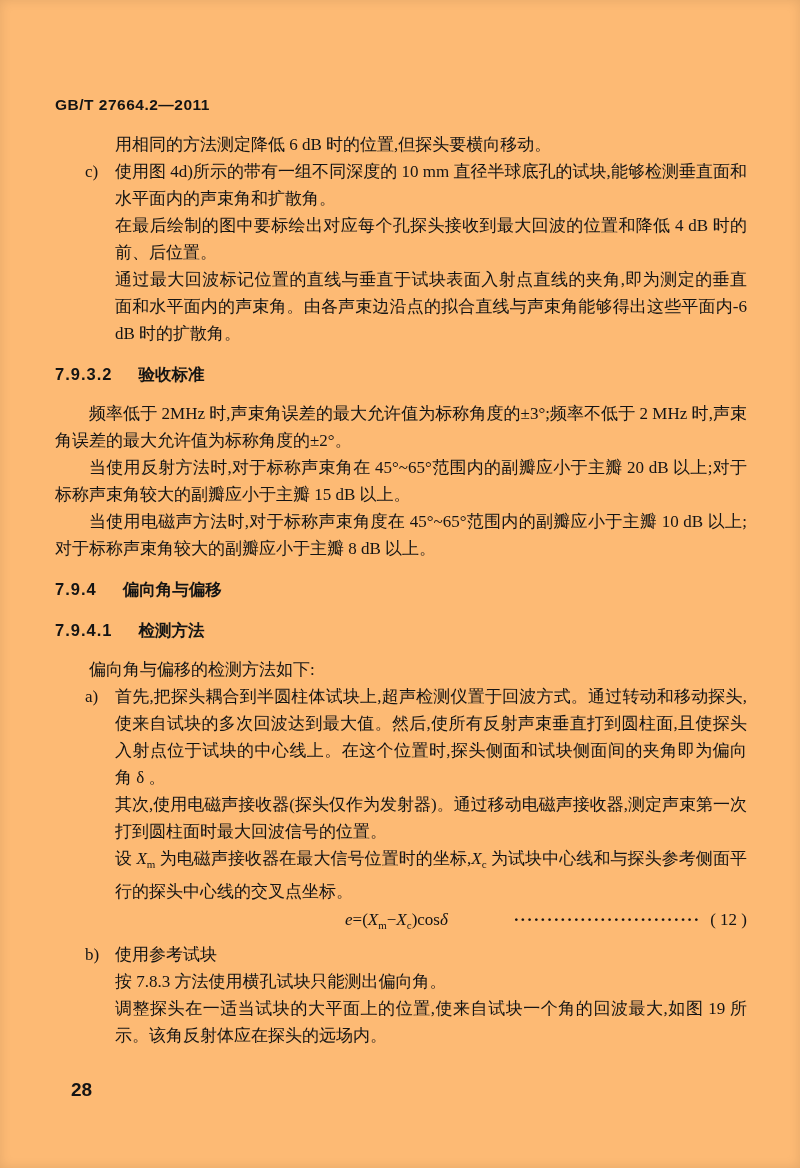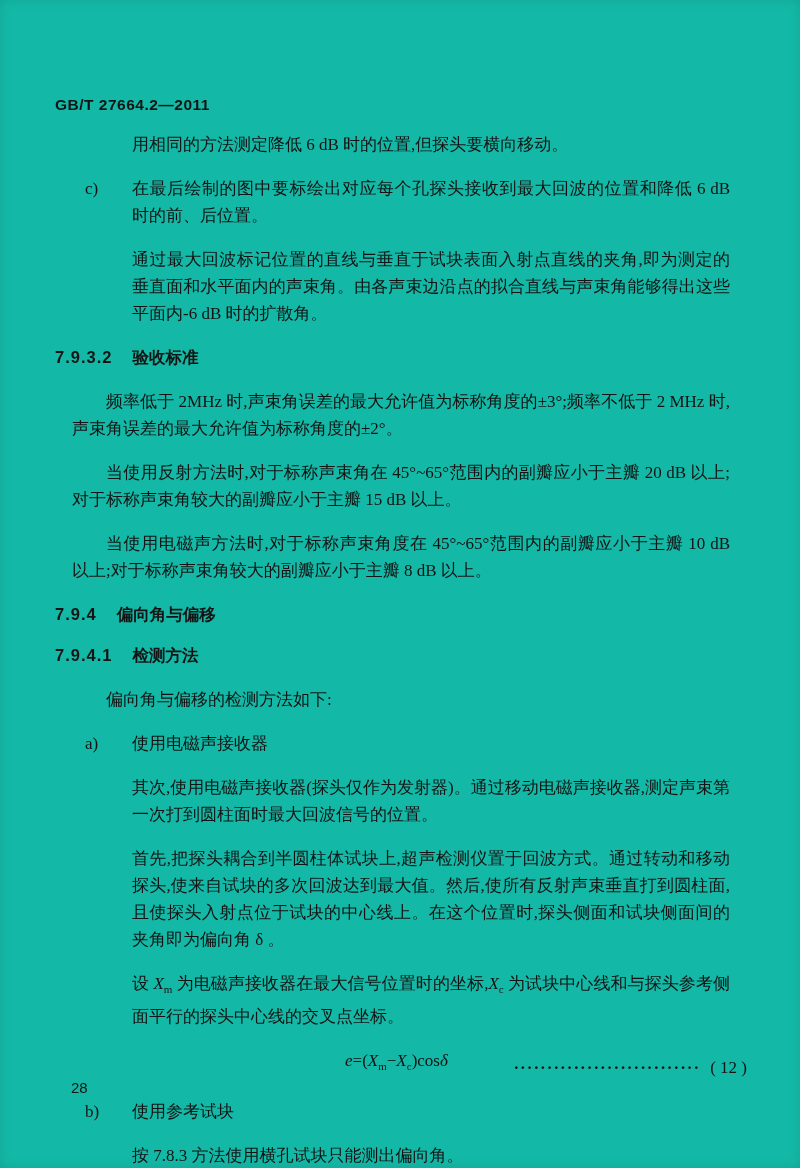--- a/index.html
+++ b/index.html
@@ -1,20 +1,20 @@
 <!DOCTYPE html>
 <html lang="zh"><head>
 <meta charset="utf-8">
 <style>
   html,body{margin:0;padding:0;background:#e8e8e6;}
   .doc{
     position:relative;
     width:800px;height:1168px;
     margin:0 auto;
-    background:#14b8a6;
+    background:#fdba74;
     box-shadow:inset 0 0 12px rgba(0,0,0,0.10);
     font-family:"Liberation Serif","DejaVu Serif",serif;
     color:#141414;
     overflow:hidden;
   }
   .content{
     position:absolute;
     left:55px;top:96px;
     width:692px;
     font-size:17px;
@@ -23,38 +23,38 @@
   }
   .docnum{
     font-family:"Liberation Sans","DejaVu Sans",sans-serif;
     font-weight:bold;
     font-size:15.5px;
     line-height:18px;
     letter-spacing:0.5px;
     margin:0 0 17px 0;
     text-align:left;
   }
-  p{margin:17px;}
+  p{margin:0;}
   .hang{padding-left:60px;}               
   .list-item{position:relative;padding-left:60px;}
   .list-label{position:absolute;left:30px;top:0;}
   .heading{
     font-family:"Liberation Sans","DejaVu Sans",sans-serif;
     font-weight:bold;
     font-size:16.5px;
     margin:14px 0 12px 0;
     text-align:left;
   }
-  .heading .h-num{margin-right:20px;letter-spacing:1px;text-align:right;}
+  .heading .h-num{margin-right:26px;letter-spacing:1px;text-align:right;}
   .indent2{text-indent:34px;}
   .var{font-style:italic;font-family:"Liberation Serif",serif;}
   sub.vsub{font-size:11px;font-style:normal;}
   .formula-row{
     display:flex;
-    align-items:flex-end;
+    align-items:flex-start;
     padding-left:60px;
     margin:1px 0;
   }
   .formula-expr{
     margin-left:230px;
     font-size:17px;
     white-space:nowrap;
   }
   .formula-leader{
     flex:1;
@@ -63,57 +63,57 @@
     text-align:right;
     font-weight:bold;
     letter-spacing:1px;
     margin-left:14px;
   }
   .formula-num{white-space:nowrap;margin-left:10px;}
   .pagenum{
     position:absolute;
     left:71px;top:1079px;
     font-family:"Liberation Sans","DejaVu Sans",sans-serif;
-    font-weight:normal;
-    font-size:15px;
+    font-weight:bold;
+    font-size:19px;
   }
 </style>
 </head>
 <body>
 
 <div class="doc">
   <div class="content">
 
     <p class="docnum">GB/T 27664.2—2011</p>
 
     <p class="hang">用相同的方法测定降低 6 dB 时的位置,但探头要横向移动。</p>
 
     <div class="list-item">
       <span class="list-label">c)</span>
-      <p>在最后绘制的图中要标绘出对应每个孔探头接收到最大回波的位置和降低 6 dB 时的前、后位置。</p>
+      <p>使用图 4d)所示的带有一组不同深度的 10 mm 直径半球底孔的试块,能够检测垂直面和水平面内的声束角和扩散角。</p>
+      <p>在最后绘制的图中要标绘出对应每个孔探头接收到最大回波的位置和降低 4 dB 时的前、后位置。</p>
       <p>通过最大回波标记位置的直线与垂直于试块表面入射点直线的夹角,即为测定的垂直面和水平面内的声束角。由各声束边沿点的拟合直线与声束角能够得出这些平面内-6 dB 时的扩散角。</p>
     </div>
 
     <p class="heading"><span class="h-num">7.9.3.2</span><span>验收标准</span></p>
 
     <p class="indent2">频率低于 2MHz 时,声束角误差的最大允许值为标称角度的±3°;频率不低于 2 MHz 时,声束角误差的最大允许值为标称角度的±2°。</p>
     <p class="indent2">当使用反射方法时,对于标称声束角在 45°~65°范围内的副瓣应小于主瓣 20 dB 以上;对于标称声束角较大的副瓣应小于主瓣 15 dB 以上。</p>
     <p class="indent2">当使用电磁声方法时,对于标称声束角度在 45°~65°范围内的副瓣应小于主瓣 10 dB 以上;对于标称声束角较大的副瓣应小于主瓣 8 dB 以上。</p>
 
     <p class="heading"><span class="h-num">7.9.4</span><span>偏向角与偏移</span></p>
 
     <p class="heading"><span class="h-num">7.9.4.1</span><span>检测方法</span></p>
 
     <p class="indent2">偏向角与偏移的检测方法如下:</p>
 
     <div class="list-item">
       <span class="list-label">a)</span>
-      <p>使用电磁声接收器</p>
+      <p>首先,把探头耦合到半圆柱体试块上,超声检测仪置于回波方式。通过转动和移动探头,使来自试块的多次回波达到最大值。然后,使所有反射声束垂直打到圆柱面,且使探头入射点位于试块的中心线上。在这个位置时,探头侧面和试块侧面间的夹角即为偏向角 δ 。</p>
       <p>其次,使用电磁声接收器(探头仅作为发射器)。通过移动电磁声接收器,测定声束第一次打到圆柱面时最大回波信号的位置。</p>
-      <p>首先,把探头耦合到半圆柱体试块上,超声检测仪置于回波方式。通过转动和移动探头,使来自试块的多次回波达到最大值。然后,使所有反射声束垂直打到圆柱面,且使探头入射点位于试块的中心线上。在这个位置时,探头侧面和试块侧面间的夹角即为偏向角 δ 。</p>
       <p><span>设 </span><span class="var">X</span><sub class="vsub">m</sub><span> 为电磁声接收器在最大信号位置时的坐标,</span><span class="var">X</span><sub class="vsub">c</sub><span> 为试块中心线和与探头参考侧面平行的探头中心线的交叉点坐标。</span></p>
     </div>
 
     <div class="formula-row">
       <span class="formula-expr"><span class="var">e</span><span>=(</span><span class="var">X</span><sub class="vsub">m</sub><span>−</span><span class="var">X</span><sub class="vsub">c</sub><span>)cos</span><span class="var">δ</span></span>
       <span class="formula-leader">····························</span>
       <span class="formula-num">( 12 )</span>
     </div>
 
     <div class="list-item">

